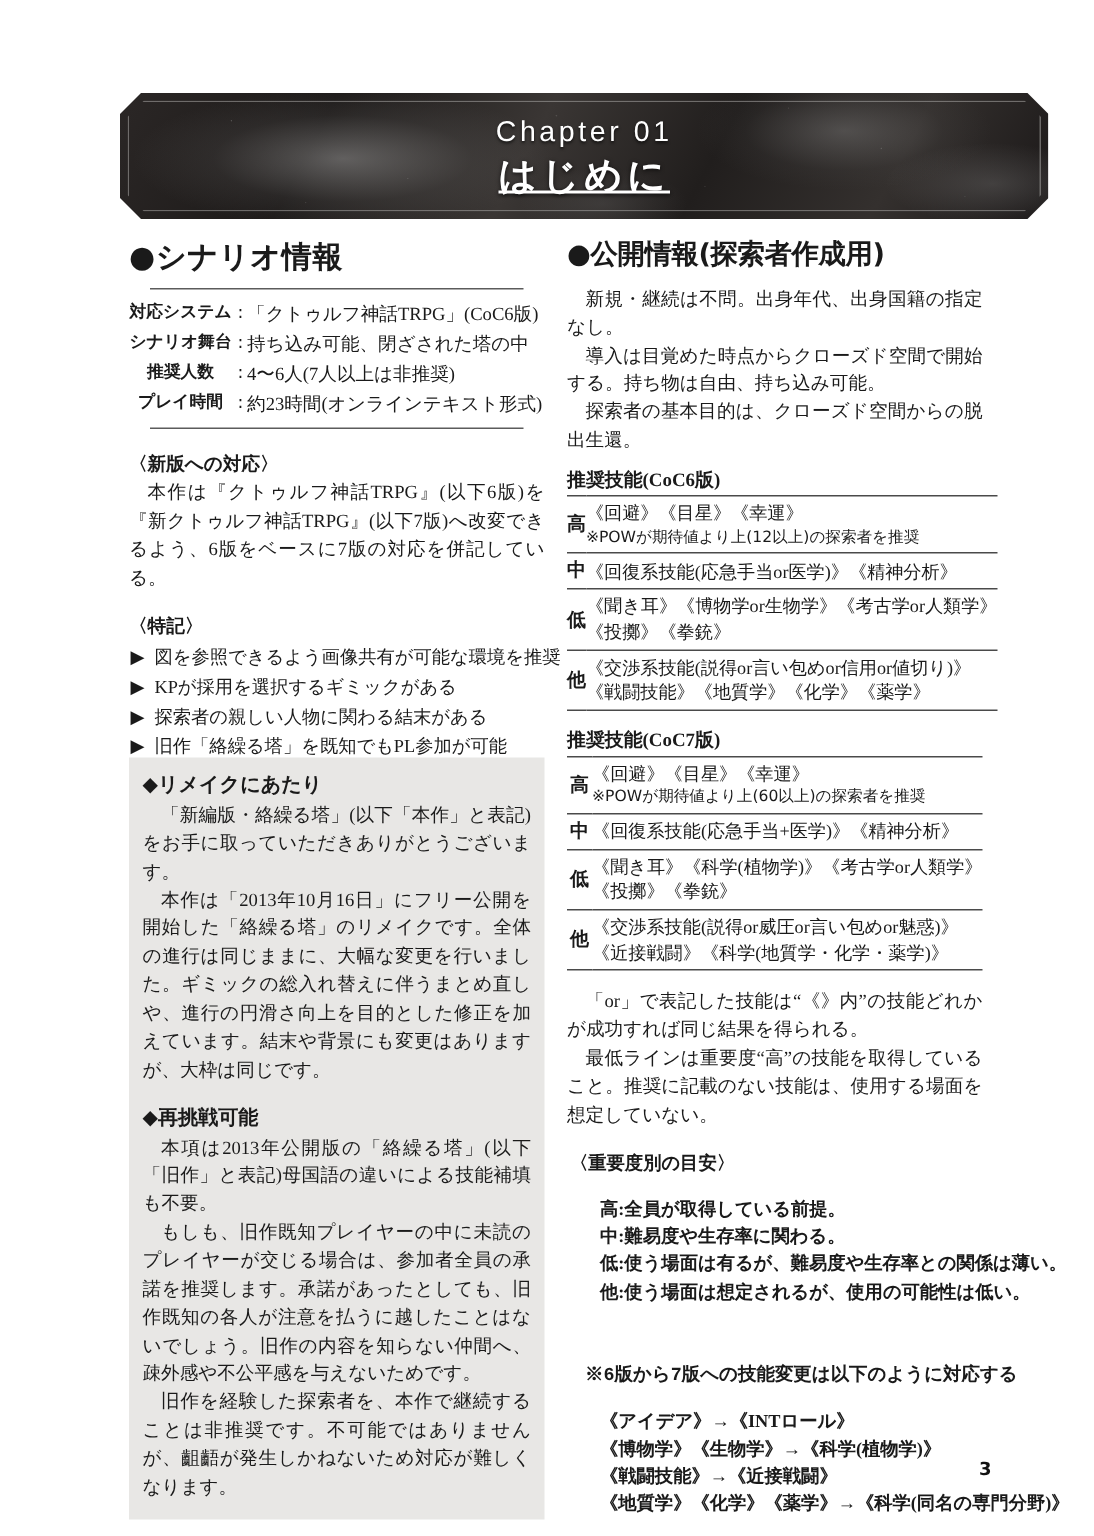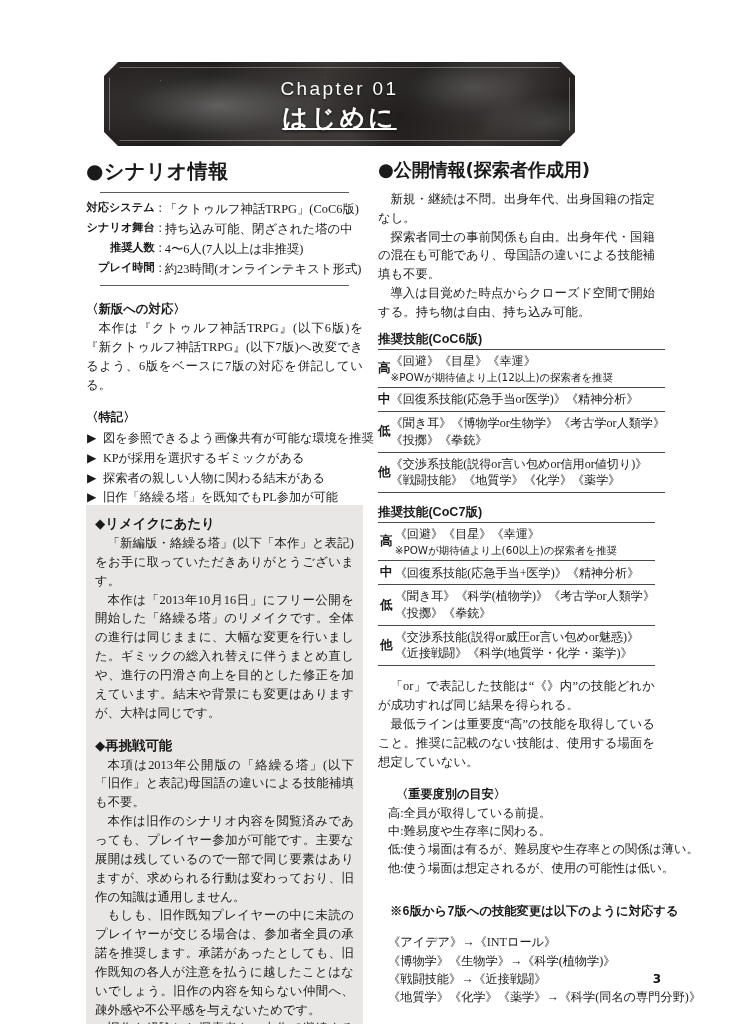--- a/index.html
+++ b/index.html
@@ -12,23 +12,23 @@
     height: 1024px;
     position: relative;
     font-family: "Liberation Serif", "DejaVu Serif", serif;
     color: #1a1a1a;
     overflow: hidden;
   }
 
   
   .banner {
     position: absolute;
-    left: 104px;
+    left: 80px;
     top: 62px;
-    width: 471px;
+    width: 619px;
     height: 84px;
     background:
       radial-gradient(ellipse 180px 60px at 24% 52%, rgba(185,185,185,0.42) 0%, rgba(120,120,120,0.14) 48%, rgba(0,0,0,0) 78%),
       radial-gradient(ellipse 120px 48px at 78% 30%, rgba(165,165,165,0.30) 0%, rgba(90,90,90,0.10) 55%, rgba(0,0,0,0) 82%),
       radial-gradient(ellipse 90px 34px at 94% 72%, rgba(150,150,150,0.26) 0%, rgba(0,0,0,0) 80%),
       radial-gradient(ellipse 70px 30px at 52% 88%, rgba(140,140,140,0.18) 0%, rgba(0,0,0,0) 80%),
       linear-gradient(118deg, #2b2726 0%, #1d1a19 22%, #3a3634 44%, #211e1d 63%, #34302e 82%, #1b1818 100%);
     -webkit-clip-path: polygon(14px 0, calc(100% - 14px) 0, 100% 14px, 100% calc(100% - 14px), calc(100% - 14px) 100%, 14px 100%, 0 calc(100% - 14px), 0 14px);
     clip-path: polygon(14px 0, calc(100% - 14px) 0, 100% 14px, 100% calc(100% - 14px), calc(100% - 14px) 100%, 14px 100%, 0 calc(100% - 14px), 0 14px);
     overflow: hidden;
@@ -115,21 +115,21 @@
     margin: 0;
   }
   .info-table td {
     font-size: 11.6px;
     line-height: 1.62;
     padding: 0;
     vertical-align: top;
     font-family: "DejaVu Sans", "Liberation Sans", sans-serif;
   }
   .info-table td.k {
-    text-align: right;
+    text-align: center;
     white-space: nowrap;
     font-weight: bold;
     font-size: 11.2px;
     padding-right: 1px;
   }
   .info-table td.c { width: 9px; text-align: center; }
   .info-table td.v { font-family: "Liberation Serif", serif; font-size: 12.4px; }
   .info-rule-top { margin: 4px 14px 6px 14px; }
   .info-rule-bottom { margin: 6px 14px 0 14px; }
 
@@ -179,21 +179,21 @@
   .panel-head {
     font-family: "DejaVu Sans", "Liberation Sans", sans-serif;
     font-weight: bold;
     font-size: 13.4px;
     margin: 0 0 1px 0;
     line-height: 1.35;
   }
 
   
   .tbl-head {
-    font-family: Liberation Sans, sans-serif;
+    font-family: Liberation Serif, serif;
     font-weight: bold;
     font-size: 12.6px;
     margin: 0 0 2px 0;
     line-height: 1.3;
   }
   table.skills {
     width: 100%;
     border-collapse: collapse;
     margin: 0 0 2px 0;
   }
@@ -215,33 +215,33 @@
     font-size: 12.1px;
     line-height: 1.38;
   }
   table.skills td.body .note {
     font-size: 10.4px;
     font-family: "DejaVu Sans", "Liberation Sans", sans-serif;
     display: block;
   }
   table.skills td.body .line { display: block; white-space: nowrap; }
 
-  .list-plain { margin: 0; padding: 0; list-style: none; }
+  .list-plain { margin: 12px; padding: 0; list-style: none; font-weight: bold; }
   .list-plain li {
     font-size: 12.2px;
     line-height: 1.5;
     white-space: nowrap;
   }
   .list-indent li { padding-left: 10px; }
 
   .mini-head {
     font-size: 12.2px;
     font-weight: bold;
-    font-family: Liberation Serif, serif;
-    margin: 0 0 0 18px;
+    font-family: Liberation Mono, monospace;
+    margin: 0 0 0 2px;
     line-height: 1.5;
   }
   .note-head {
     font-size: 12.3px;
     font-weight: bold;
     font-family: Liberation Mono, monospace;
     margin: 12px;
     line-height: 1.5;
     white-space: nowrap;
   }
@@ -336,32 +336,31 @@
 <div class="gray-panel">
 
   <p class="panel-head">◆リメイクにあたり</p>
   <p class="para">「新編版・絡繰る塔」(以下「本作」と表記)をお手に取っていただきありがとうございます。</p>
   <p class="para">本作は「2013年10月16日」にフリー公開を開始した「絡繰る塔」のリメイクです。全体の進行は同じままに、大幅な変更を行いました。ギミックの総入れ替えに伴うまとめ直しや、進行の円滑さ向上を目的とした修正を加えています。結末や背景にも変更はありますが、大枠は同じです。</p>
 
   <div class="spacer-md"></div>
 
   <p class="panel-head">◆再挑戦可能</p>
   <p class="para">本項は2013年公開版の「絡繰る塔」(以下「旧作」と表記)母国語の違いによる技能補填も不要。</p>
-  <p class="para">本作は旧作のシナリオ内容を閲覧済みであっても、プレイヤー参加が可能です。主要な展開は残しているので一部で同じ要素はありますが、求められる行動は変わっており、旧作の知識は通用しません。</p>
   <p class="para">もしも、旧作既知プレイヤーの中に未読のプレイヤーが交じる場合は、参加者全員の承諾を推奨します。承諾があったとしても、旧作既知の各人が注意を払うに越したことはないでしょう。旧作の内容を知らない仲間へ、疎外感や不公平感を与えないためです。</p>
   <p class="para">旧作を経験した探索者を、本作で継続することは非推奨です。不可能ではありませんが、齟齬が発生しかねないため対応が難しくなります。</p>
 </div>
 
 <div class="col col-right">
 
   <h2 class="section-head tight">●公開情報(探索者作成用)</h2>
 
   <p class="para">新規・継続は不問。出身年代、出身国籍の指定なし。</p>
-  <p class="para">探索者同士の事前関係も自由。出身年代・国籍の混在も可能であり、母国語の違いによる技能補填も不要。</p>
   <p class="para">導入は目覚めた時点からクローズド空間で開始する。持ち物は自由、持ち込み可能。</p>
+  <p class="para">探索者の基本目的は、クローズド空間からの脱出生還。</p>
 
   <div class="spacer-sm"></div>
 
   <p class="tbl-head">推奨技能(CoC6版)</p>
   <table class="skills">
     <tbody>
       <tr>
         <td class="lvl">高</td>
         <td class="body">
           <span class="line">《回避》《目星》《幸運》</span>

